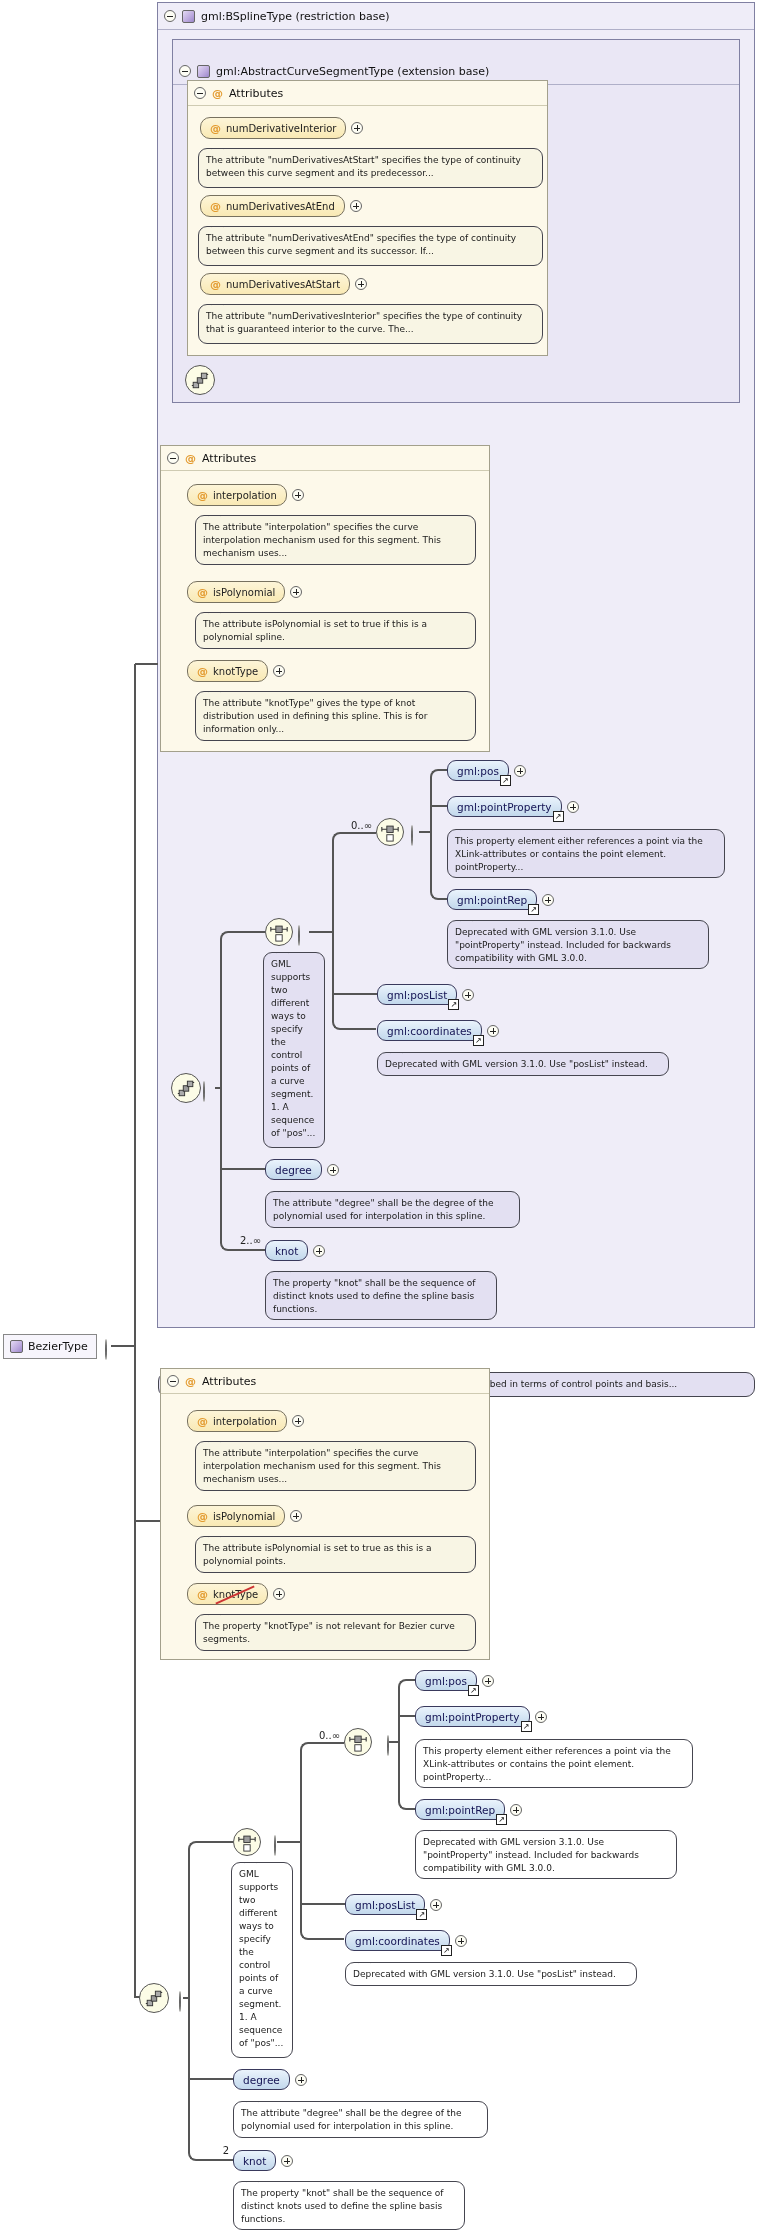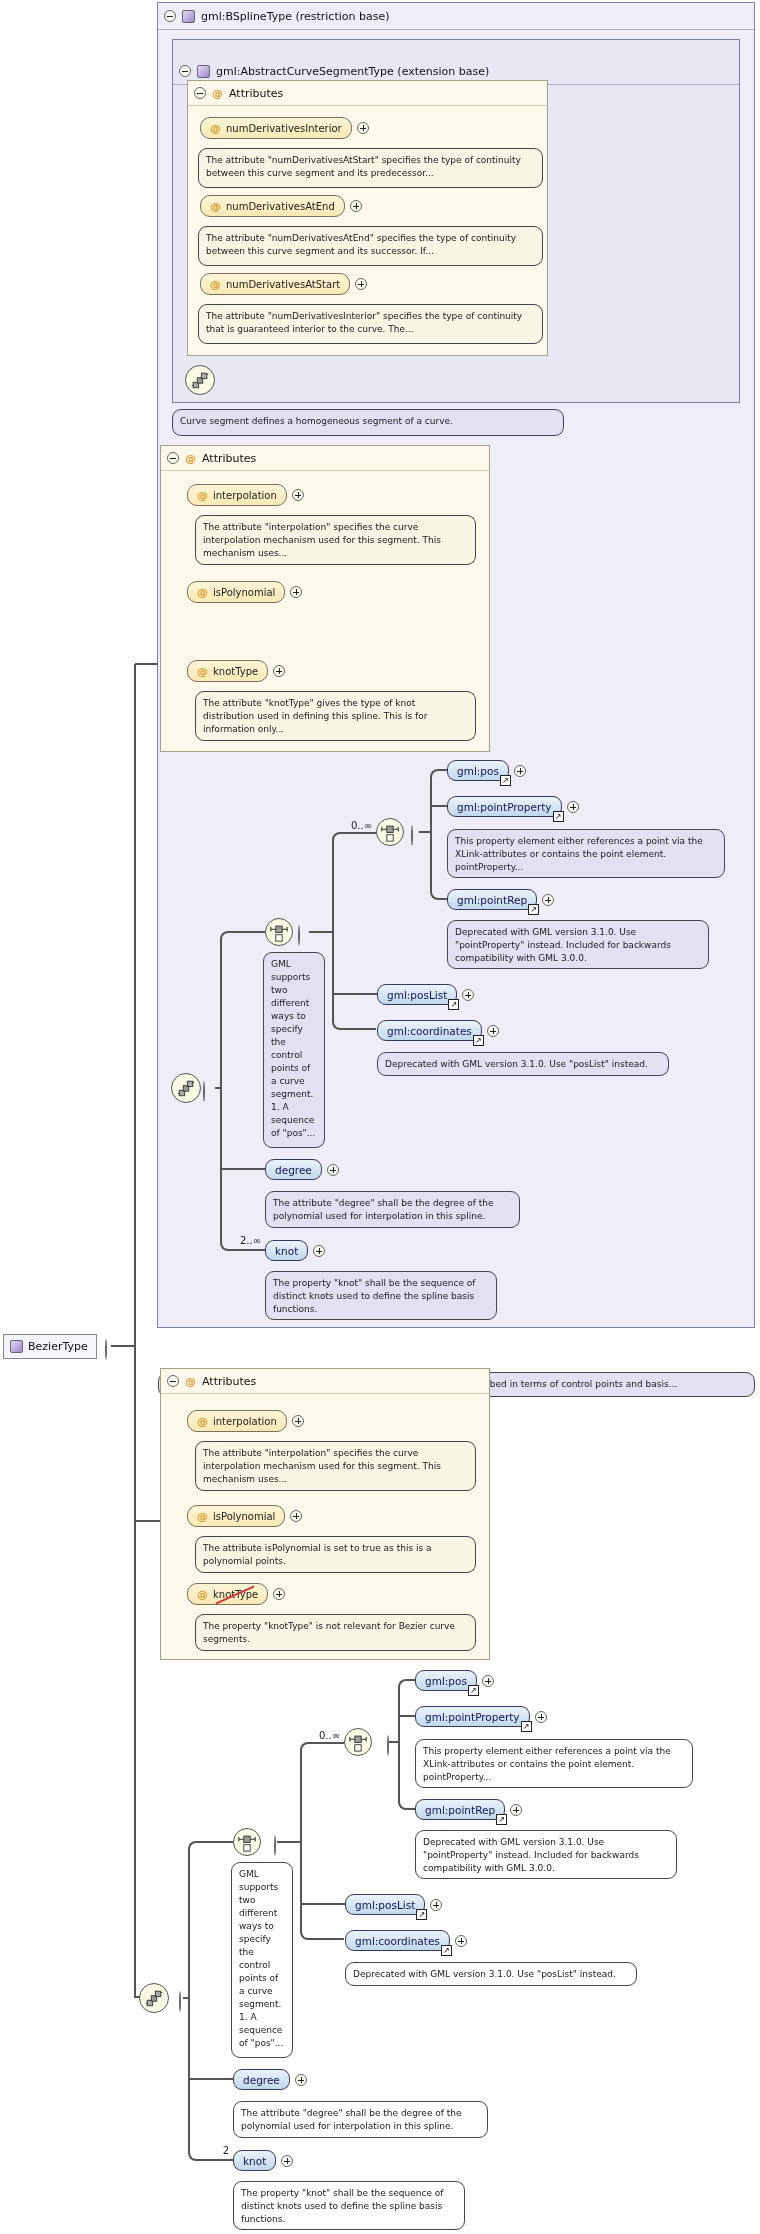--- a/index.html
+++ b/index.html
@@ -77,21 +77,21 @@
   <div class="abs attrbox" style="left:187px; top:80px; width:361px; height:276px;"></div>
   <div class="abs hdrrow a" style="left:188px; top:81px; width:359px; height:25px;">
     <span class="toggle"></span>
     <span class="at">@</span>
     <span>Attributes</span>
   </div>
 
   <div class="abs pillrow" style="left:200px; top:117px;">
     <div class="apill">
       <span class="at">@</span>
-      <span>numDerivativesInterior</span>
+      <span>numDerivativeInterior</span>
     </div>
     <span class="toggle plus"></span>
   </div>
   <div class="callout c-cream" style="left:198px; top:148px; width:345px; height:40px;">
     <span>The attribute "numDerivativesAtStart" specifies the type of continuity between this curve segment and its predecessor...</span>
   </div>
 
   <div class="abs pillrow" style="left:200px; top:195px;">
     <div class="apill">
       <span class="at">@</span>
@@ -118,23 +118,20 @@
   <div class="abs comp" style="left:185px; top:365px; width:30px; height:30px;">
     <svg width="20" height="20" viewBox="0 0 22 22">
       <path d="M2 17 L6 17 M6 17 L17 5 M16 5 L20 5" stroke="#333" stroke-width="1.2" fill="none"></path>
       <rect x="3.5" y="13.5" width="6" height="6" fill="#ABABAB" stroke="#333"></rect>
       <rect x="8" y="8.5" width="6" height="6" fill="#9B9B9B" stroke="#333"></rect>
       <rect x="12.5" y="3.5" width="6" height="6" fill="#ABABAB" stroke="#333"></rect>
     </svg>
   </div>
 
   
-  <div class="callout c-purple nw" style="left:172px; top:409px; width:392px; height:27px;">
-    <span>Curve segment defines a homogeneous segment of a curve.</span>
-  </div>
 
   
   <div class="abs attrbox" style="left:160px; top:445px; width:330px; height:307px;"></div>
   <div class="abs hdrrow a" style="left:161px; top:446px; width:328px; height:25px;">
     <span class="toggle"></span>
     <span class="at">@</span>
     <span>Attributes</span>
   </div>
 
   <div class="abs pillrow" style="left:187px; top:484px;">
@@ -147,20 +144,23 @@
   <div class="callout c-cream" style="left:195px; top:515px; width:281px; height:50px;">
     <span>The attribute "interpolation" specifies the curve interpolation mechanism used for this segment. This mechanism uses...</span>
   </div>
 
   <div class="abs pillrow" style="left:187px; top:581px;">
     <div class="apill">
       <span class="at">@</span>
       <span>isPolynomial</span>
     </div>
     <span class="toggle plus"></span>
+  </div>
+  <div class="callout c-cream" style="left:195px; top:612px; width:281px; height:37px;">
+    <span>The attribute isPolynomial is set to true if this is a polynomial spline.</span>
   </div>
 
   <div class="abs pillrow" style="left:187px; top:660px;">
     <div class="apill">
       <span class="at">@</span>
       <span>knotType</span>
     </div>
     <span class="toggle plus"></span>
   </div>
   <div class="callout c-cream" style="left:195px; top:691px; width:281px; height:50px;">

